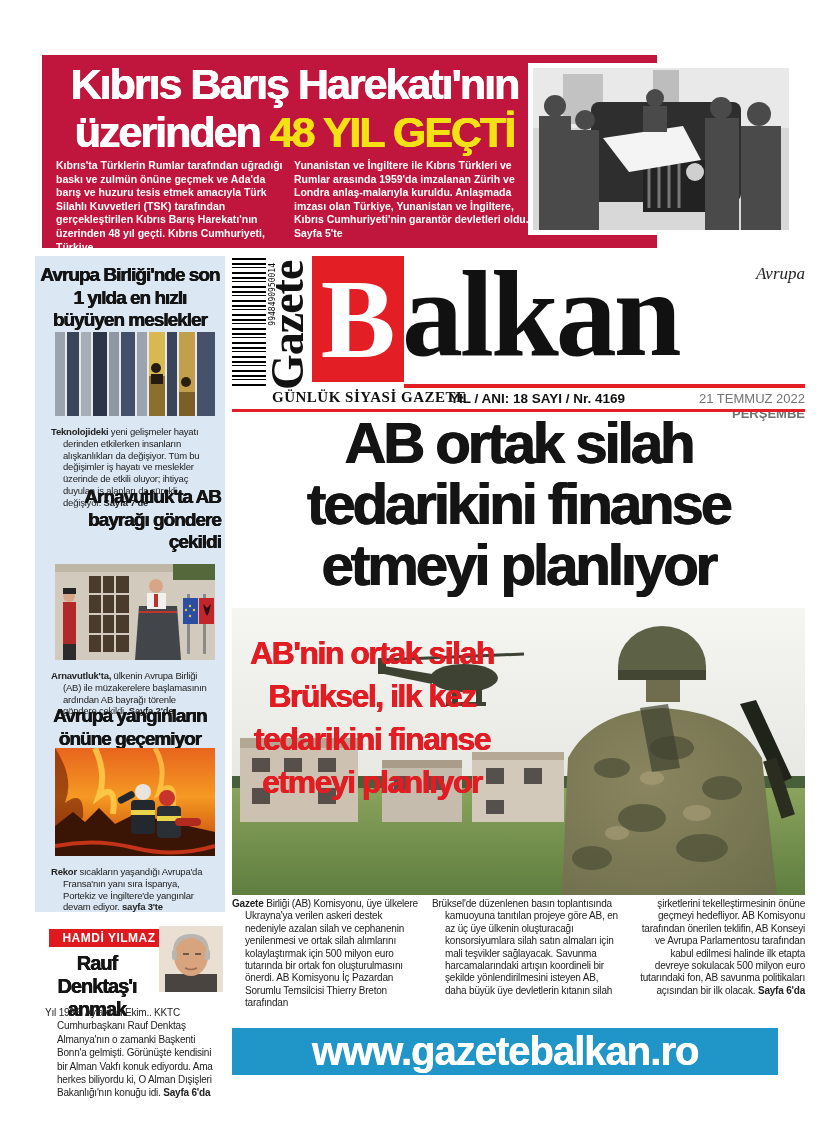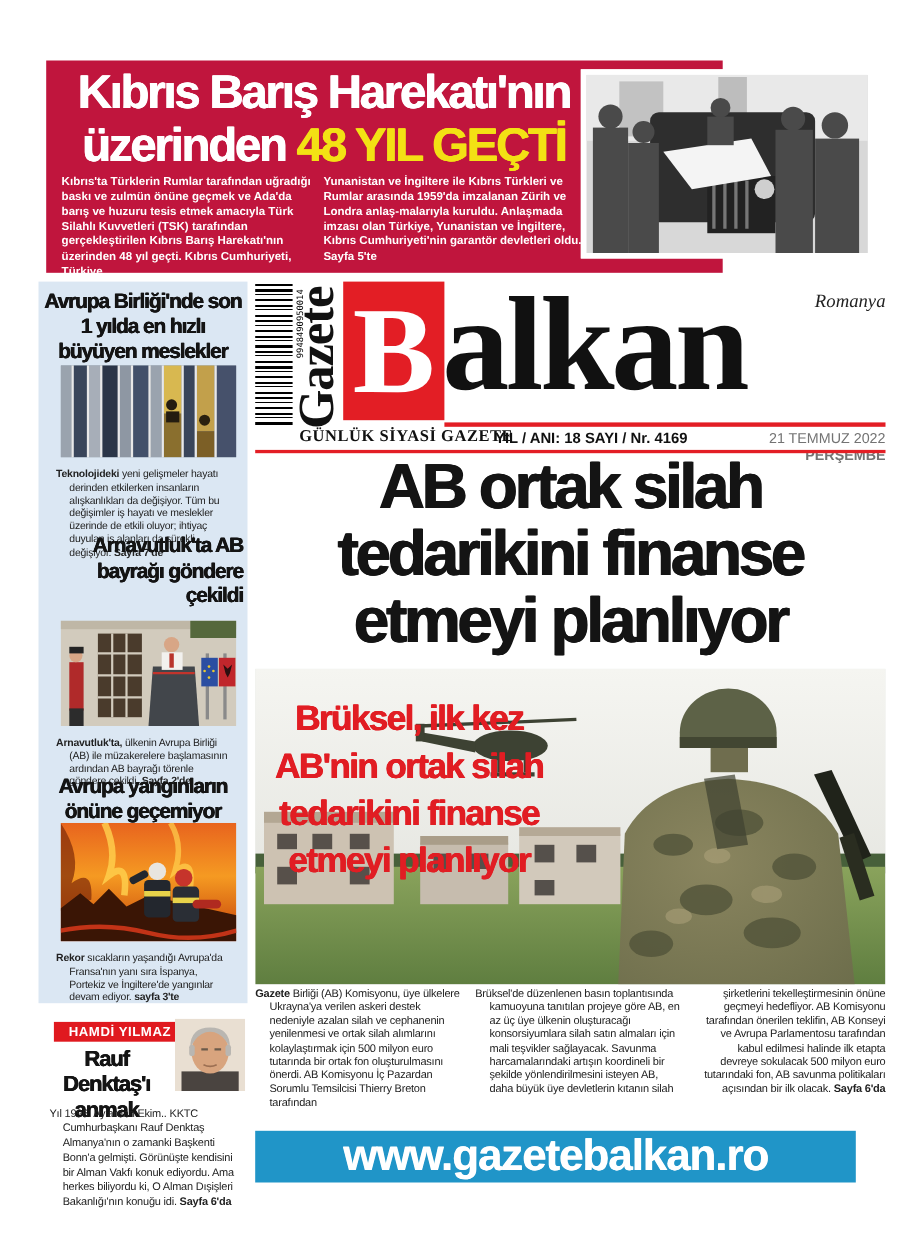--- a/index.html
+++ b/index.html
@@ -145,21 +145,21 @@
 
   <header>
     <div class="abs barcode">
       <span class="bc-num">9948490950014</span>
     </div>
     <div class="abs vertical-title">Gazete</div>
     <div class="abs b-box">
         <span>B</span>
       </div>
     <div class="abs title-rest">alkan</div>
-    <div class="abs edition">Romanya</div>
+    <div class="abs edition">Avrupa</div>
     <div class="abs red-line-1"></div>
     <div class="abs tagline">GÜNLÜK SİYASİ GAZETE</div>
     <div class="abs issue">YIL / ANI: 18 SAYI / Nr. 4169</div>
     <div class="abs date-line"><span>21 TEMMUZ 2022 </span><b>PERŞEMBE</b></div>
     <div class="abs red-line-2"></div>
   </header>
 
   <div class="abs main-headline">
     <div>AB ortak silah</div>
     <div>tedarikini finanse</div>
@@ -232,22 +232,22 @@
           <ellipse cx="420" cy="170" rx="12" ry="7"></ellipse>
             <ellipse cx="465" cy="205" rx="14" ry="8"></ellipse>
           <ellipse cx="385" cy="225" rx="12" ry="7"></ellipse>
         </g>
         <polygon points="508,96 524,92 560,170 546,176" fill="#20231a"></polygon>
         <rect x="540" y="150" width="14" height="60" fill="#2a2d20" transform="rotate(-18 547 180)"></rect>
         <polygon points="408,100 436,96 448,160 420,164" fill="#3f4230" opacity="0.7"></polygon>
       </g>
     </svg>
     <div class="subhead">
+      <div>AB'nin ortak silah</div>
       <div>Brüksel, ilk kez</div>
-      <div>AB'nin ortak silah</div>
       <div>tedarikini finanse</div>
       <div>etmeyi planlıyor</div>
     </div>
   </div>
 
   <div class="abs bodycol c1">
     <p><b>Gazete </b><span>Birliği (AB) Komisyonu, üye ülkelere Ukrayna'ya verilen askeri destek nedeniyle azalan silah ve cephanenin yenilenmesi ve ortak silah alımlarını kolaylaştırmak için 500 milyon euro tutarında bir ortak fon oluşturulmasını önerdi. AB Komisyonu İç Pazardan Sorumlu Temsilcisi Thierry Breton tarafından</span></p>
   </div>
   <div class="abs bodycol c2">
     <p><span>Brüksel'de düzenlenen basın toplantısında kamuoyuna tanıtılan projeye göre AB, en az üç üye ülkenin oluşturacağı konsorsiyumlara silah satın almaları için mali teşvikler sağlayacak. Savunma harcamalarındaki artışın koordineli bir şekilde yönlendirilmesini isteyen AB, daha büyük üye devletlerin kıtanın silah</span></p>

